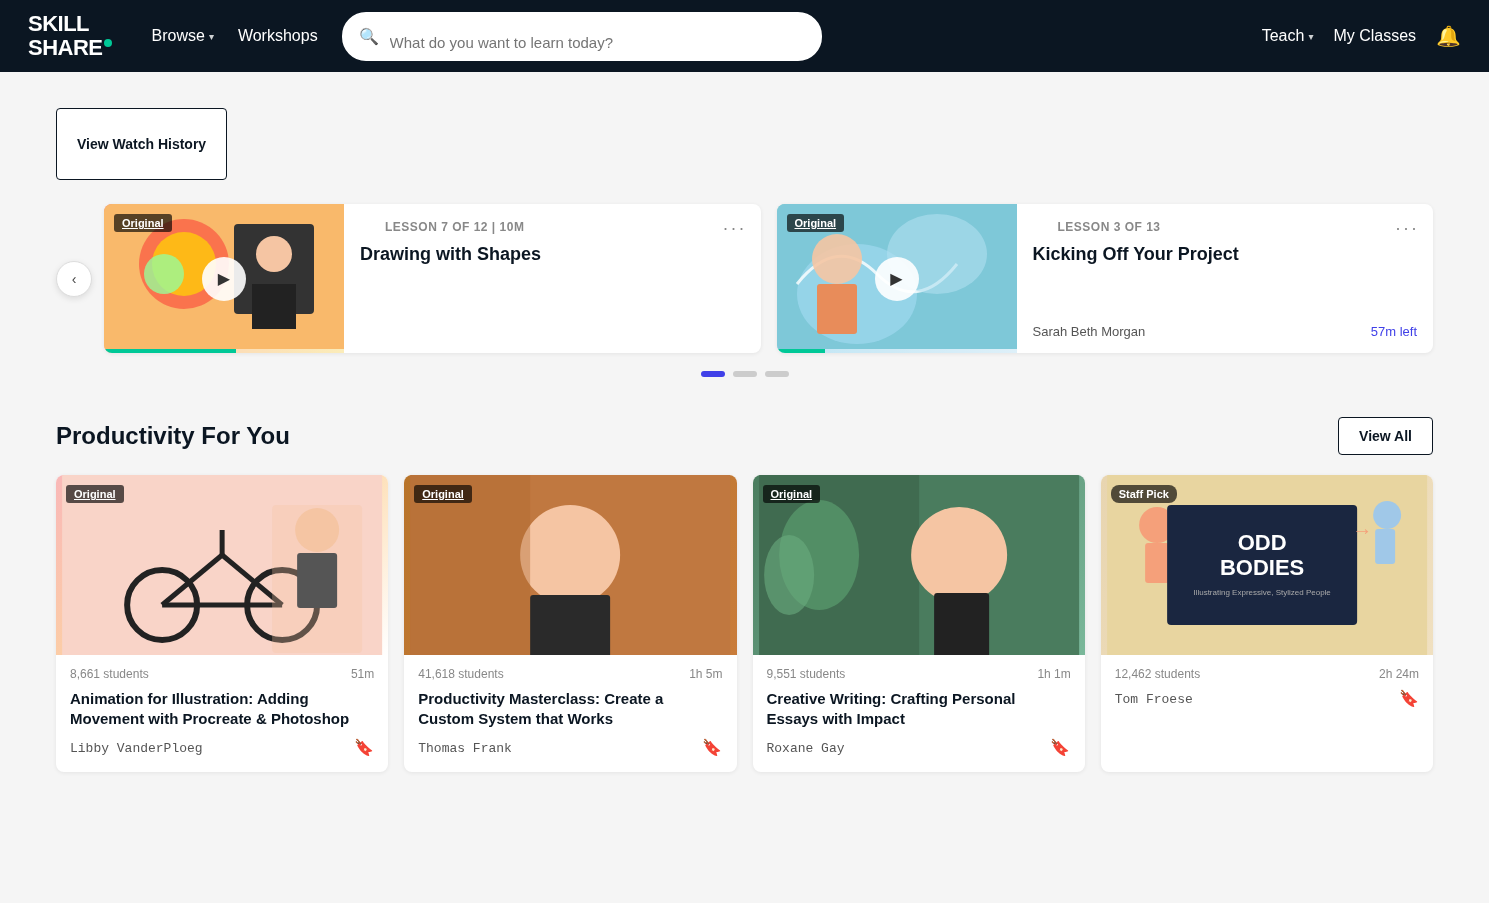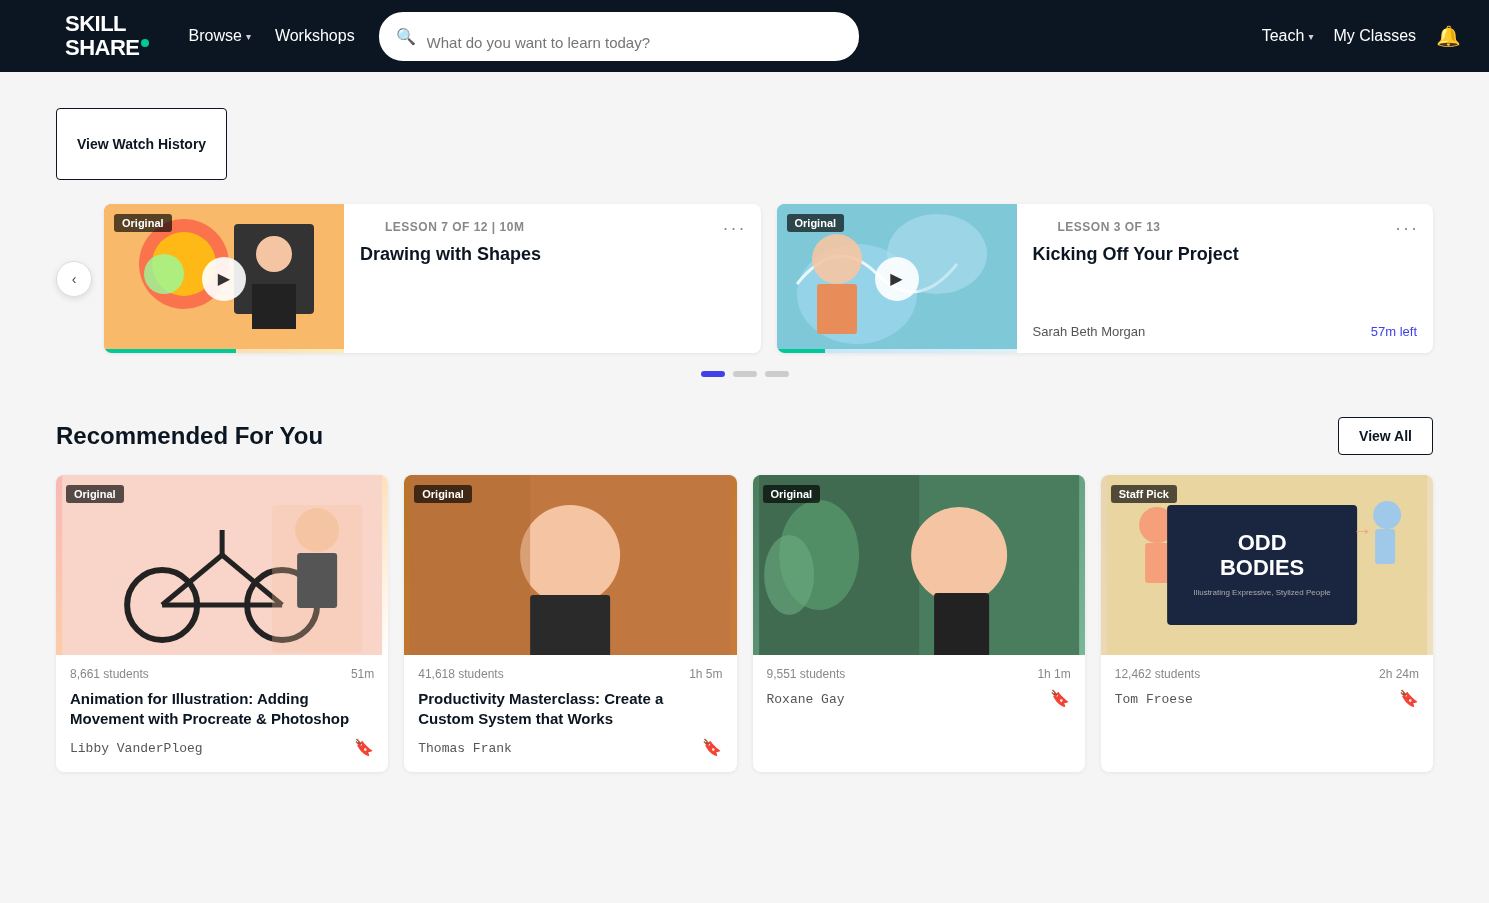--- a/index.html
+++ b/index.html
@@ -12,21 +12,20 @@
       align-items: center;
       padding: 0 28px;
       height: 72px;
       gap: 24px;
     }
     .logo {
       display: flex;
       align-items: flex-end;
       gap: 0;
       margin-right: 16px;
-      margin-left: 37px;
     }
     .logo-text {
       color: #fff;
       font-weight: 900;
       font-size: 22px;
       line-height: 1.1;
       text-transform: uppercase;
       letter-spacing: -0.5px;
     }
     .logo-dot {
@@ -161,30 +160,31 @@
     }
     .original-badge {
       position: absolute;
       top: 10px; left: 10px;
       background: rgba(0,0,0,0.65);
       color: #fff;
       font-size: 11px;
       font-weight: 700;
       padding: 3px 8px;
       border-radius: 3px;
+      text-decoration: underline;
     }
     .staff-pick-badge {
       position: absolute;
       top: 10px; left: 10px;
       background: rgba(0,0,0,0.65);
       color: #fff;
       font-size: 11px;
       font-weight: 700;
       padding: 3px 8px;
-      border-radius: 3px;
+      border-radius: 8px;
     }
     .play-btn {
       position: absolute;
       top: 50%; left: 50%;
       transform: translate(-50%, -50%);
       width: 44px; height: 44px;
       background: rgba(255,255,255,0.9);
       border-radius: 50%;
       display: flex; align-items: center; justify-content: center;
       font-size: 16px;
@@ -459,21 +459,21 @@
   </div>
 
   <div class="carousel-dots">
     <div class="dot active"></div>
     <div class="dot"></div>
     <div class="dot"></div>
   </div>
 
   <div class="section-gap">
     <div class="section-header">
-      <h2 class="section-title">Recommended For You</h2>
+      <h2 class="section-title">Productivity For You</h2>
       <button class="view-all-btn">View All</button>
     </div>
 
     <div class="rec-carousel">
       <div class="rec-cards">
 
         <div class="rec-card">
           <div class="rec-thumb thumb-animation">
             <svg width="100%" height="180" viewBox="0 0 320 180">
               <rect width="320" height="180" fill="#f9d4c8"></rect>
@@ -538,20 +538,21 @@
               <ellipse cx="60" cy="80" rx="40" ry="55" fill="#5a9c6e" opacity="0.7"></ellipse>
               <ellipse cx="30" cy="100" rx="25" ry="40" fill="#6aac7e" opacity="0.6"></ellipse>
             </svg>
             <div class="original-badge">Original</div>
           </div>
           <div class="rec-info">
             <div class="rec-stats">
               <span>9,551 students</span>
               <span>1h 1m</span>
             </div>
+            <div class="rec-title">Creative Writing: Crafting Personal Essays with Impact</div>
             <div class="rec-footer">
               <span class="rec-instructor">Roxane Gay</span>
               <span class="bookmark-icon">🔖</span>
             </div>
           </div>
         </div>
 
         <div class="rec-card">
           <div class="rec-thumb thumb-odd-bodies">
             <svg width="100%" height="180" viewBox="0 0 320 180">

